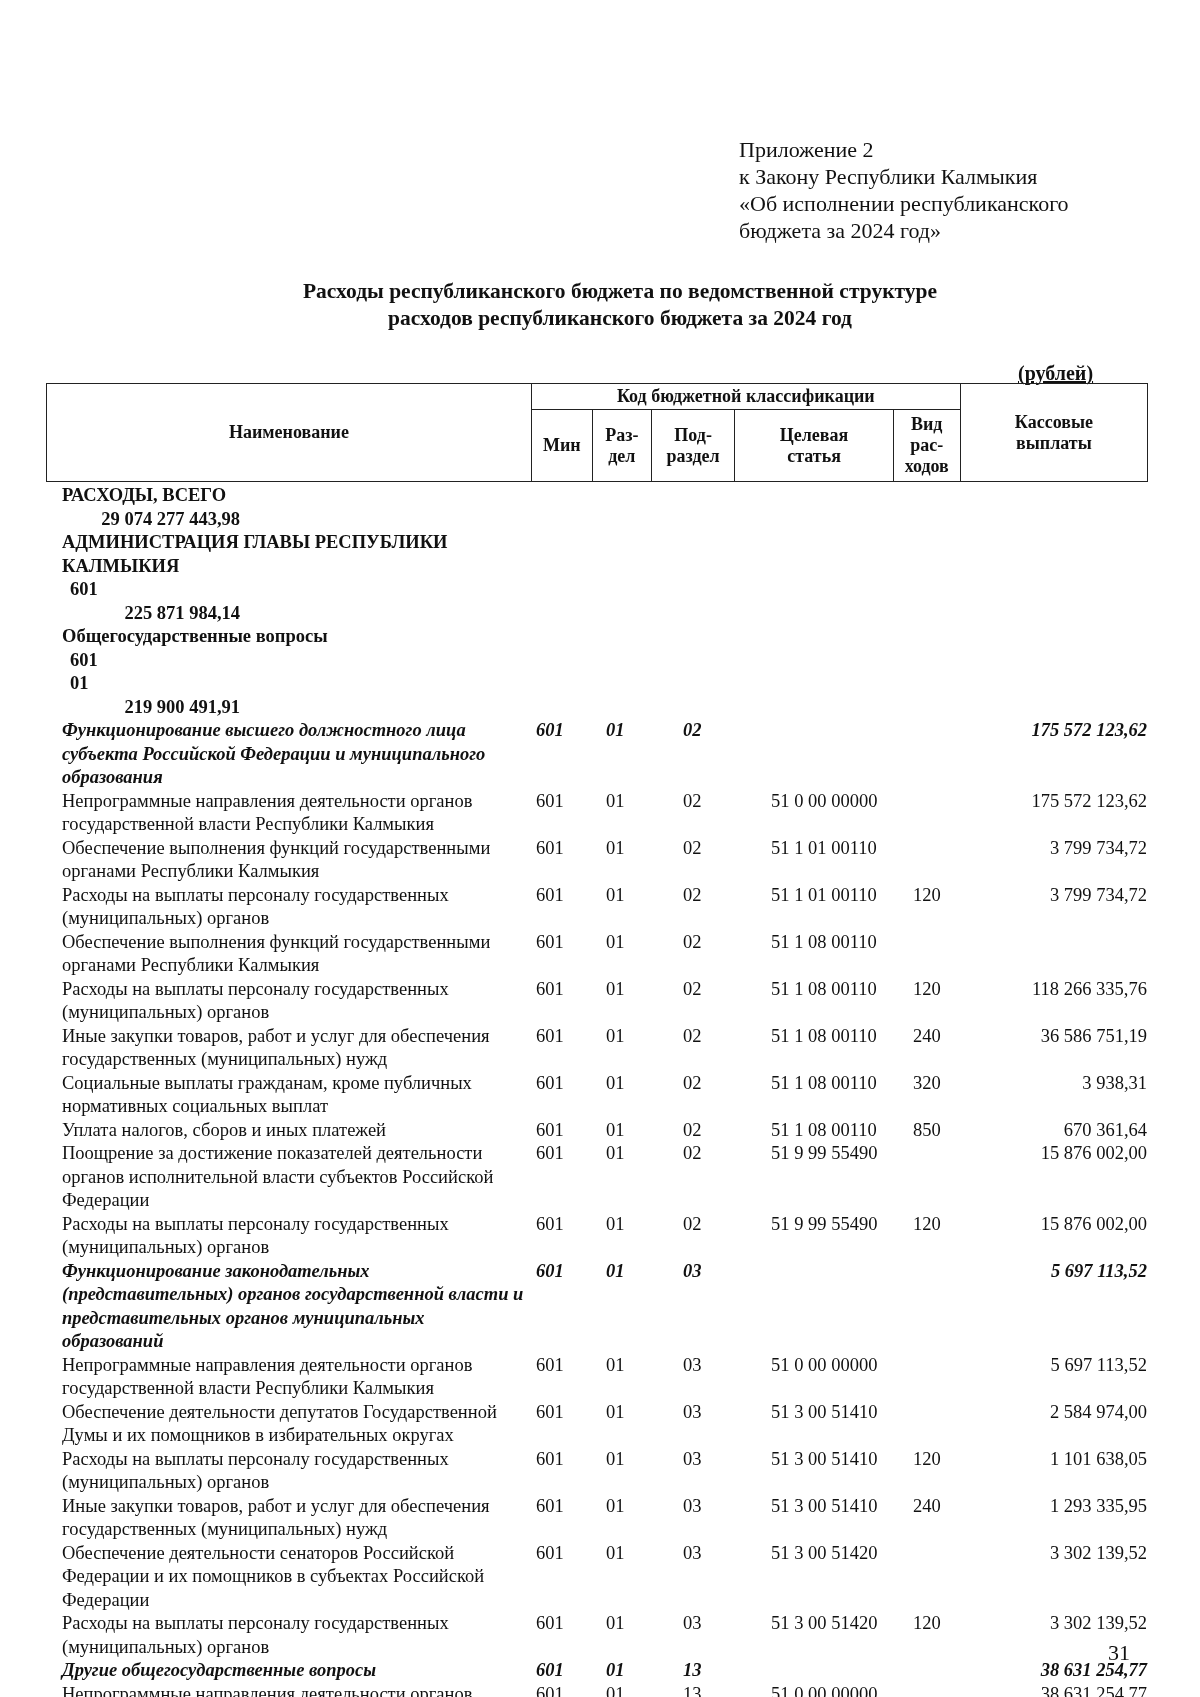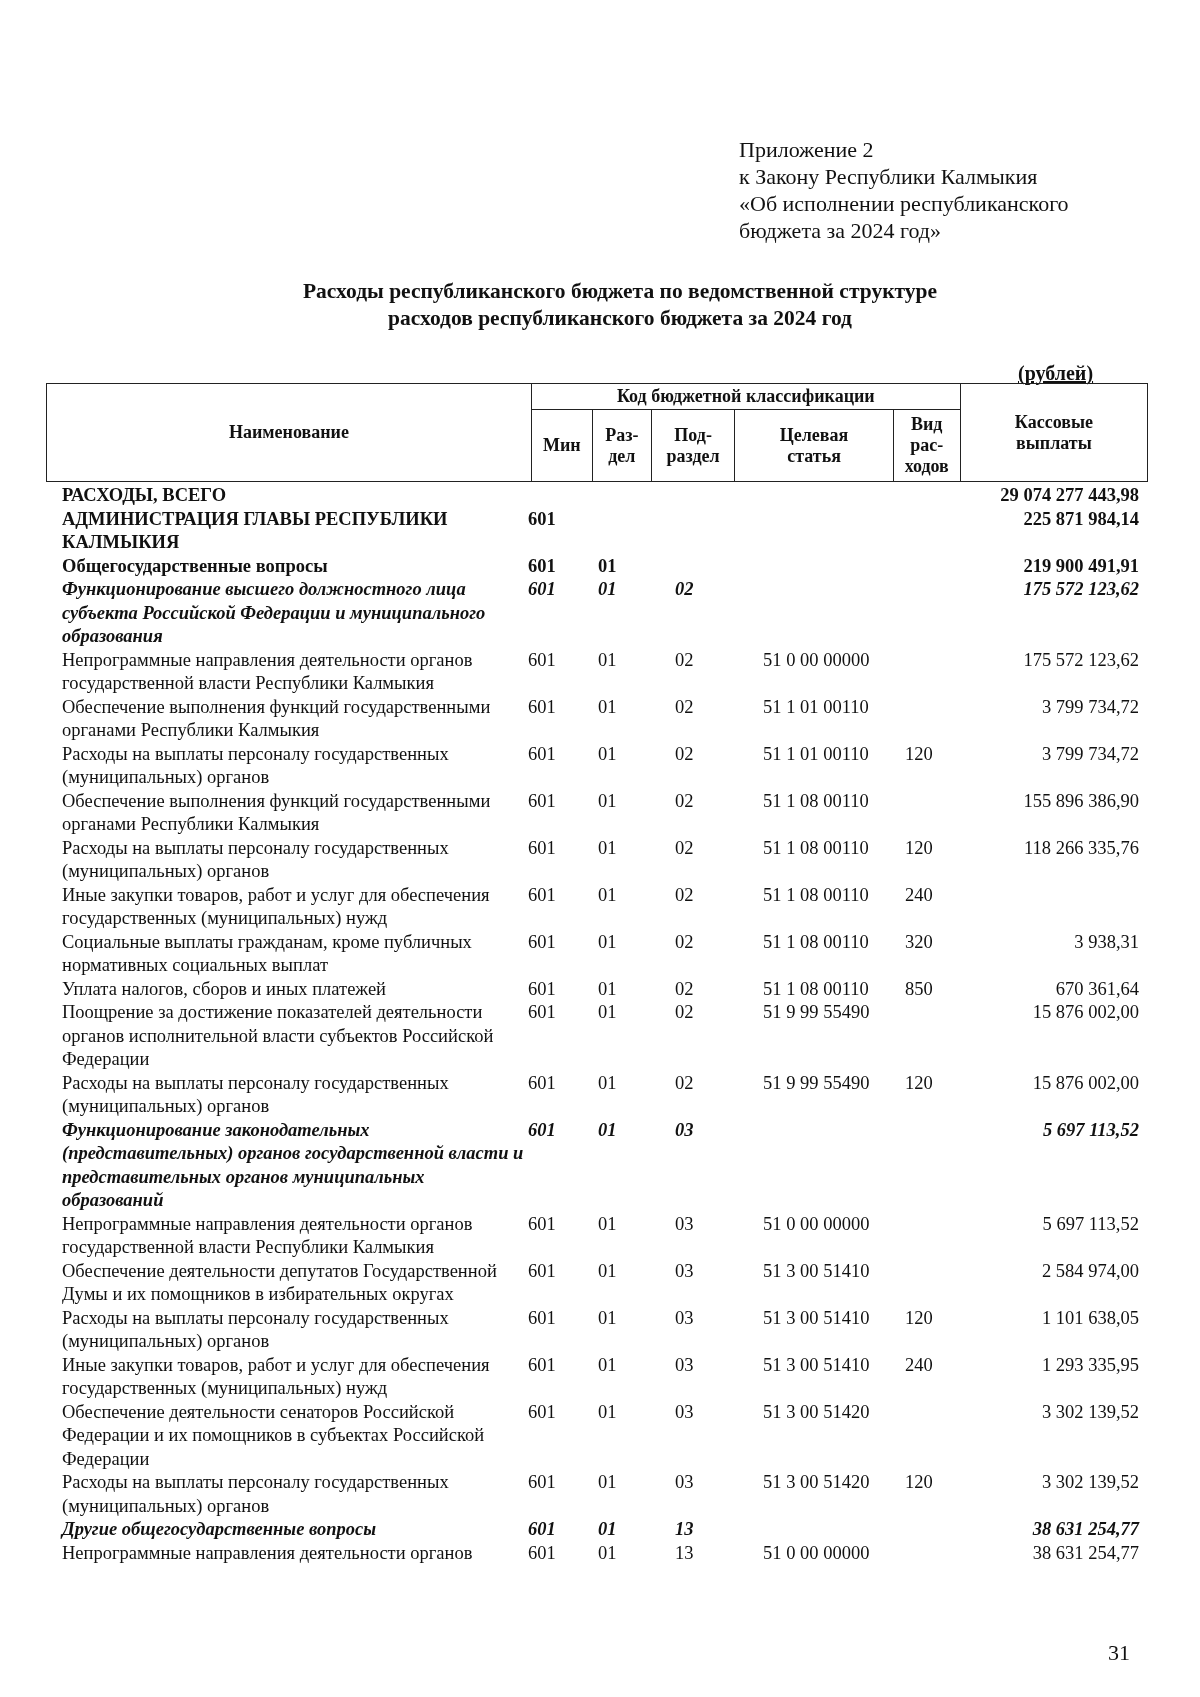--- a/index.html
+++ b/index.html
@@ -22,27 +22,27 @@
     }
     table.hdr {
       position: absolute; left: 46px; top: 383px; width: 1102px;
       border-collapse: collapse; font-size: 18px; font-weight: bold;
       line-height: 21px;
     }
     table.hdr td { border: 1.5px solid #222; text-align: center; vertical-align: middle; padding: 0; }
     .body-rows { position: absolute; left: 62px; top: 484px; width: 1090px; }
     .row { display: flex; font-size: 18.5px; line-height: 23.5px; }
     .c-name { width: 466px; }
-    .c-min  { width: 62px; padding-left: 0px; }
+    .c-min  { width: 62px; padding-left: 0px; margin-left: 8px; }
     .c-razd { width: 65px; text-align: left; padding-left: 8px; box-sizing: border-box; }
     .c-pod  { width: 96px; text-align: left; padding-left: 20px; box-sizing: border-box;}
     .c-cel  { width: 148px; text-align: left; padding-left: 12px; box-sizing: border-box;}
     .c-vid  { width: 62px; text-align: left; padding-left: 6px; box-sizing: border-box; }
     .c-sum  { width: 178px; text-align: right; }
-    .row.bold { font-weight: bold; }
+    .row.bold { font-weight: bold; flex-direction: column; }
     .row.bi { font-weight: bold; font-style: italic; }
     .row .cell { display: block; }
     .pageno {
       position: absolute; left: 1108px; top: 1640px; font-size: 22px;
     }
   </style>
 </head>
 <body>
 
 <div class="appendix">
@@ -146,38 +146,38 @@
       <div class="cell c-vid">120</div>
       <div class="cell c-sum">3 799 734,72</div>
     </div>
     <div class="row">
       <div class="cell c-name">Обеспечение выполнения функций государственными органами Республики Калмыкия</div>
       <div class="cell c-min">601</div>
       <div class="cell c-razd">01</div>
       <div class="cell c-pod">02</div>
       <div class="cell c-cel">51 1 08 00110</div>
       <div class="cell c-vid"></div>
-      <div class="cell c-sum">155 896 386,90</div>
     </div>
     <div class="row">
       <div class="cell c-name">Расходы на выплаты персоналу государственных (муниципальных) органов</div>
       <div class="cell c-min">601</div>
       <div class="cell c-razd">01</div>
       <div class="cell c-pod">02</div>
       <div class="cell c-cel">51 1 08 00110</div>
       <div class="cell c-vid">120</div>
       <div class="cell c-sum">118 266 335,76</div>
     </div>
     <div class="row">
       <div class="cell c-name">Иные закупки товаров, работ и услуг для обеспечения государственных (муниципальных) нужд</div>
       <div class="cell c-min">601</div>
       <div class="cell c-razd">01</div>
       <div class="cell c-pod">02</div>
       <div class="cell c-cel">51 1 08 00110</div>
       <div class="cell c-vid">240</div>
+      <div class="cell c-sum">36 586 751,19</div>
     </div>
     <div class="row">
       <div class="cell c-name">Социальные выплаты гражданам, кроме публичных нормативных социальных выплат</div>
       <div class="cell c-min">601</div>
       <div class="cell c-razd">01</div>
       <div class="cell c-pod">02</div>
       <div class="cell c-cel">51 1 08 00110</div>
       <div class="cell c-vid">320</div>
       <div class="cell c-sum">3 938,31</div>
     </div>

